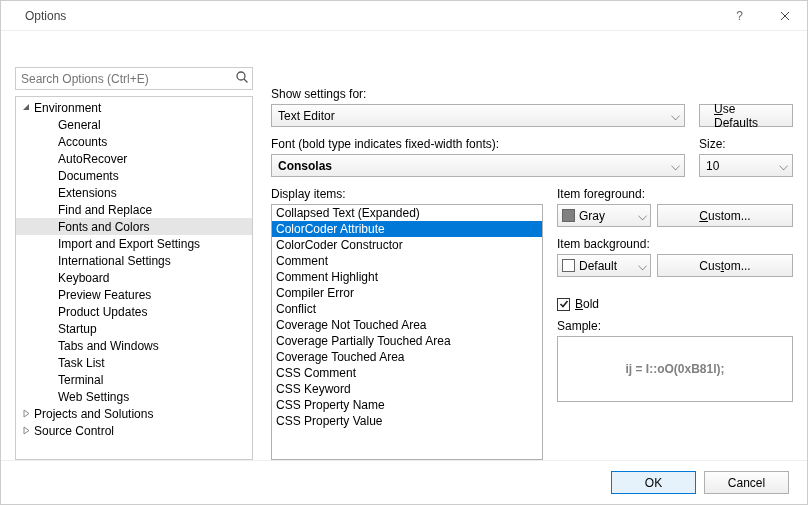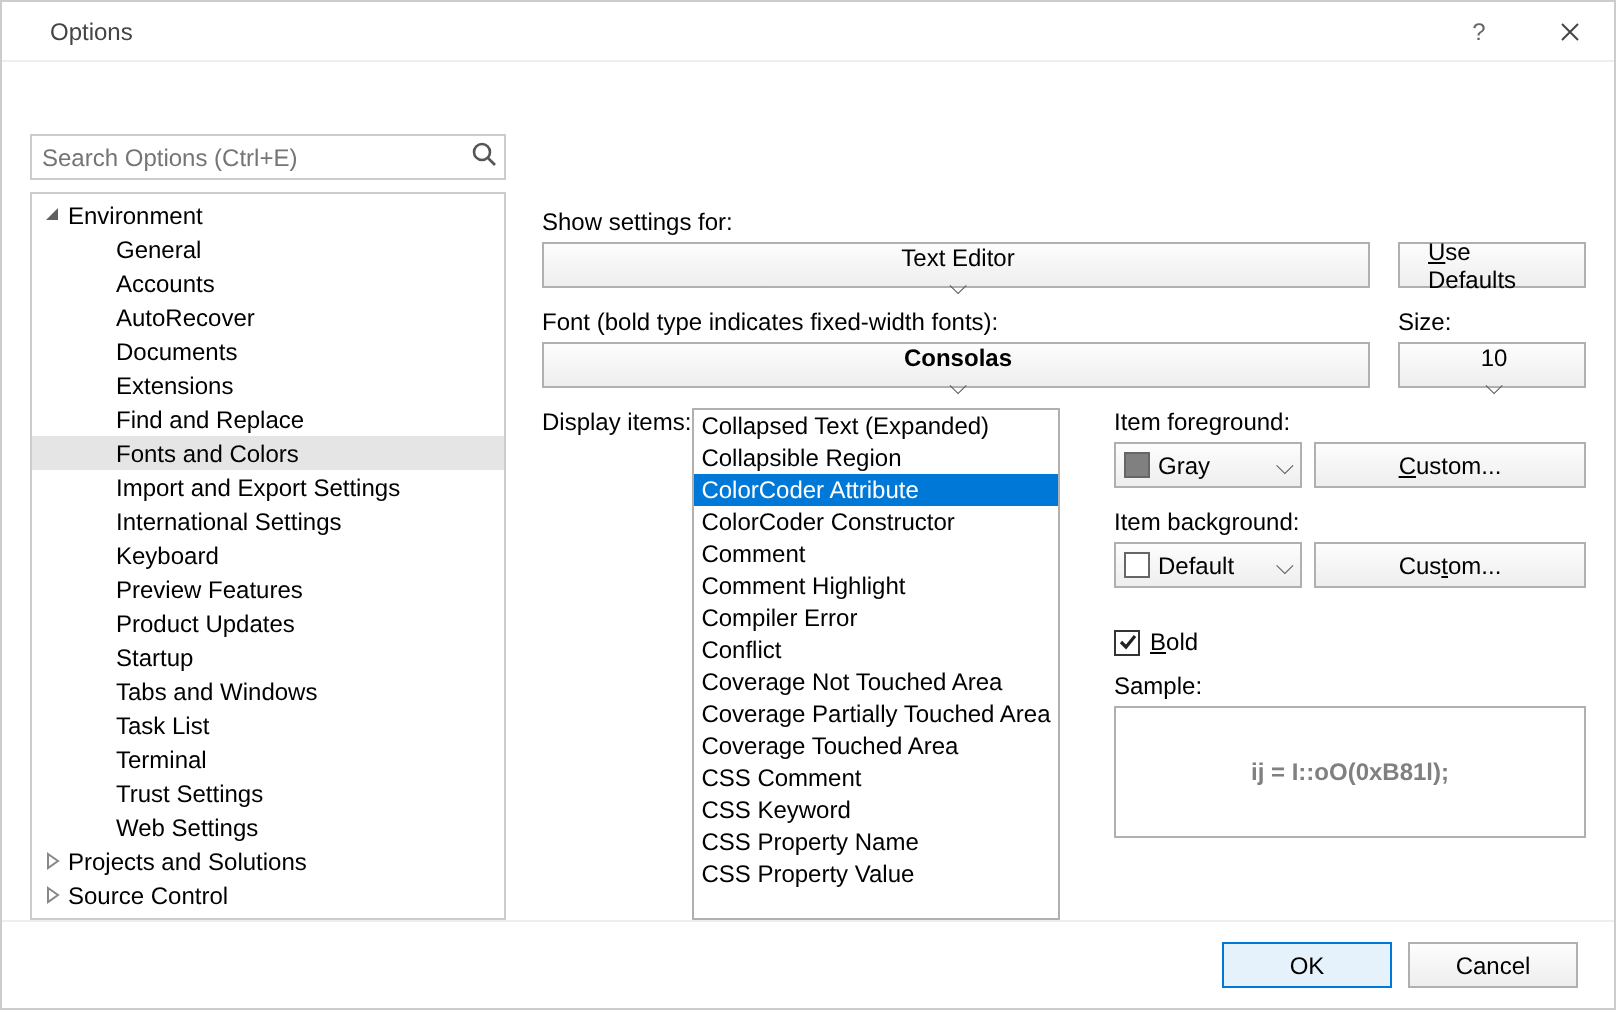--- a/index.html
+++ b/index.html
@@ -14,21 +14,21 @@
   .search-wrap { position: relative; margin-bottom: 6px; }
   .search-input { width: 100%; height: 23px; padding: 2px 22px 2px 5px; border: 1px solid #ccc; background: #fff; }
   .search-icon-wrap { position: absolute; right: 4px; top: 3px; color: #666; }
   .tree { flex: 1; border: 1px solid #ccc; overflow-y: auto; overflow-x: hidden; padding-top: 2px; background: #fff; }
   .tree-row { display: flex; align-items: center; height: 17px; padding-left: 4px; cursor: default; white-space: nowrap; }
   .tree-row.selected { background: #e5e5e5; }
   .tree-arrow { width: 12px; height: 12px; display: inline-flex; align-items: center; justify-content: center; color: #606060; }
   .tree-label { padding-left: 2px; }
   .right-pane { flex: 1; display: flex; flex-direction: column; justify-content: flex-end; }
   .lbl { margin-bottom: 3px; }
-  .combo { height: 23px; border: 1px solid #b0b0b0; background: linear-gradient(#fdfdfd,#eee); display: flex; align-items: center; padding: 0 4px 0 6px; cursor: default; flex-direction: column; }
+  .combo { height: 23px; border: 1px solid #b0b0b0; background: linear-gradient(#fdfdfd,#eee); display: flex; align-items: center; padding: 0 4px 0 6px; cursor: default; }
   .combo-text { flex: 1; text-align: left; }
   .combo-arrow { color: #606060; }
   .btn { height: 23px; border: 1px solid #b0b0b0; background: linear-gradient(#fdfdfd,#eee); display: flex; align-items: center; justify-content: center; padding: 0 14px; cursor: default; }
   .btn u { text-decoration: underline; }
   .btn.ok { width: 85px; background:#e6f2fb; border:1px solid #0078d7; }
   .btn.cancel { width: 85px; }
   .listbox { border: 1px solid #b0b0b0; background: #fff; height: 256px; overflow-y: scroll; overflow-x: scroll; }
   .listitem { height: 16px; padding: 0 4px; display:flex; align-items:center; cursor:default; white-space:nowrap; }
   .listitem.selected { background: #0078d7; color: #fff; }
   .color-combo { width: 94px; height:23px; border:1px solid #b0b0b0; background:linear-gradient(#fdfdfd,#eee); display:flex; align-items:center; padding:0 3px 0 4px; gap:4px; cursor:default;}
@@ -37,21 +37,21 @@
   .swatch.default { background:#fff; }
   .checkbox { display:flex; align-items:center; gap:5px; cursor:default; margin-top:10px; margin-bottom:8px;}
   .chk { width:13px; height:13px; border:1px solid #333; background:#fff; display:flex; align-items:center; justify-content:center; }
   .chk svg { width:10px; height:10px; }
   .sample { border:1px solid #b0b0b0; height:66px; display:flex; align-items:center; justify-content:center; font-family: Consolas, monospace; font-weight:bold; color:#808080; font-size:13px; }
   .footer { height: 44px; display:flex; align-items:center; justify-content:flex-end; gap:8px; padding-right:18px; border-top:1px solid #eee; }
   .top-row { display:flex; gap:14px; align-items:flex-end; margin-bottom:10px;}
   .font-row { display:flex; gap:14px; align-items:flex-end; margin-bottom:10px;}
   .col { display:flex; flex-direction:column; }
   .mid-row { display:flex; gap:14px; }
-  .display-col { width:272px; display:flex; flex-direction:row; }
+  .display-col { width:272px; display:flex; flex-direction:column; }
   .color-col { flex:1; display:flex; flex-direction:column; }
   .color-line { display:flex; gap:6px; align-items:center; margin-bottom:10px;}
 </style>
 </head>
 <body>
 
 <div class="window">
   <div class="titlebar">
     <span class="titlebar-title">Options</span>
     <div class="titlebar-btn">?</div>
@@ -124,23 +124,20 @@
           <div class="tree-row" style="padding-left:40px">
             <span class="tree-label">Tabs and Windows</span>
           </div>
           <div class="tree-row" style="padding-left:40px">
             <span class="tree-label">Task List</span>
           </div>
           <div class="tree-row" style="padding-left:40px">
             <span class="tree-label">Terminal</span>
           </div>
           <div class="tree-row" style="padding-left:40px">
-            <span class="tree-label">Trust Settings</span>
-          </div>
-          <div class="tree-row" style="padding-left:40px">
             <span class="tree-label">Web Settings</span>
           </div>
           <div class="tree-row" style="padding-left:4px">
             <span class="tree-arrow">
               <svg width="9" height="9" viewBox="0 0 9 9">
                 <path d="M2 1 L7 4.5 L2 8 Z" fill="none" stroke="#888"></path>
               </svg>
             </span>
             <span class="tree-label">Projects and Solutions</span>
           </div>
@@ -184,21 +181,20 @@
             <span class="combo-arrow">⌵</span>
           </div>
         </div>
       </div>
 
       <div class="mid-row">
         <div class="display-col">
           <div class="lbl">Display items:</div>
           <div class="listbox" id="displaylist">
               <div class="listitem">Collapsed Text (Expanded)</div>
-              <div class="listitem">Collapsible Region</div>
               <div class="listitem selected">ColorCoder Attribute</div>
               <div class="listitem">ColorCoder Constructor</div>
               <div class="listitem">Comment</div>
               <div class="listitem">Comment Highlight</div>
               <div class="listitem">Compiler Error</div>
               <div class="listitem">Conflict</div>
               <div class="listitem">Coverage Not Touched Area</div>
               <div class="listitem">Coverage Partially Touched Area</div>
               <div class="listitem">Coverage Touched Area</div>
               <div class="listitem">CSS Comment</div>

